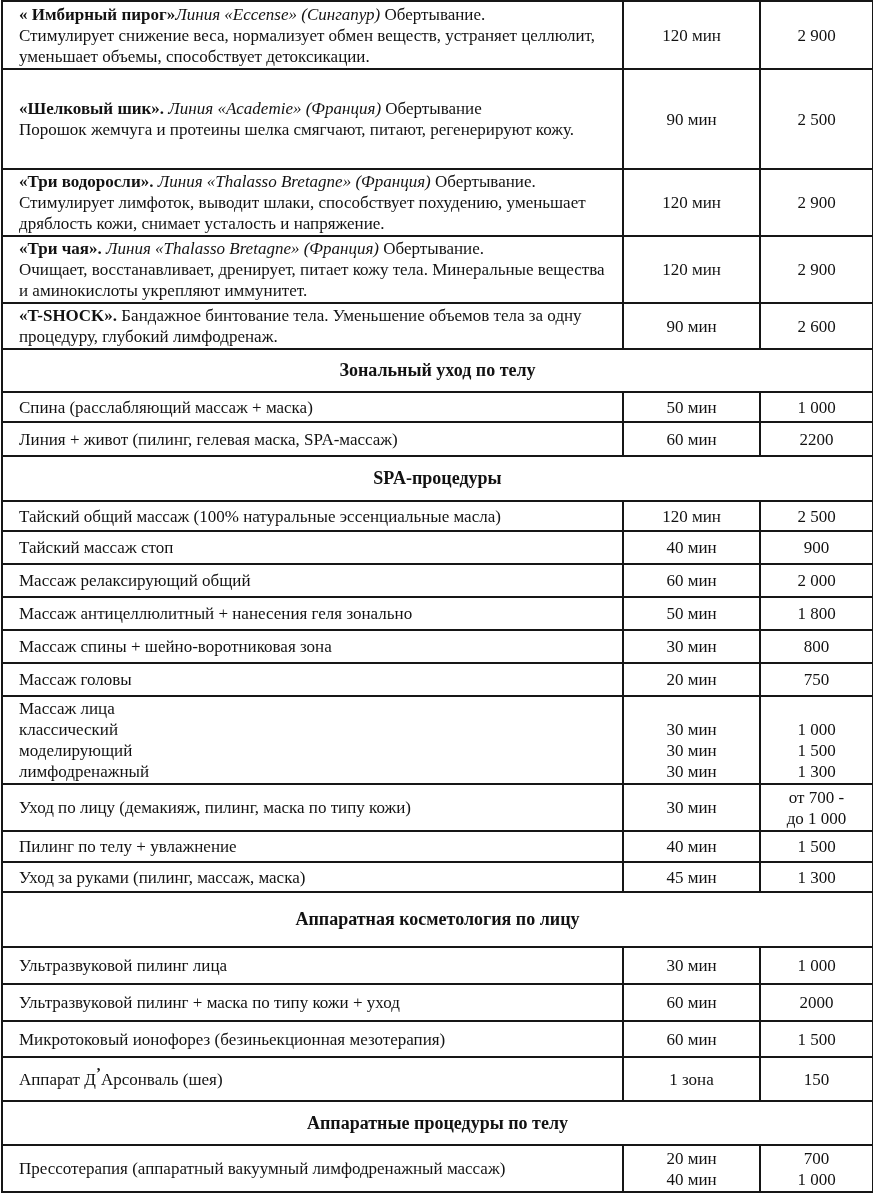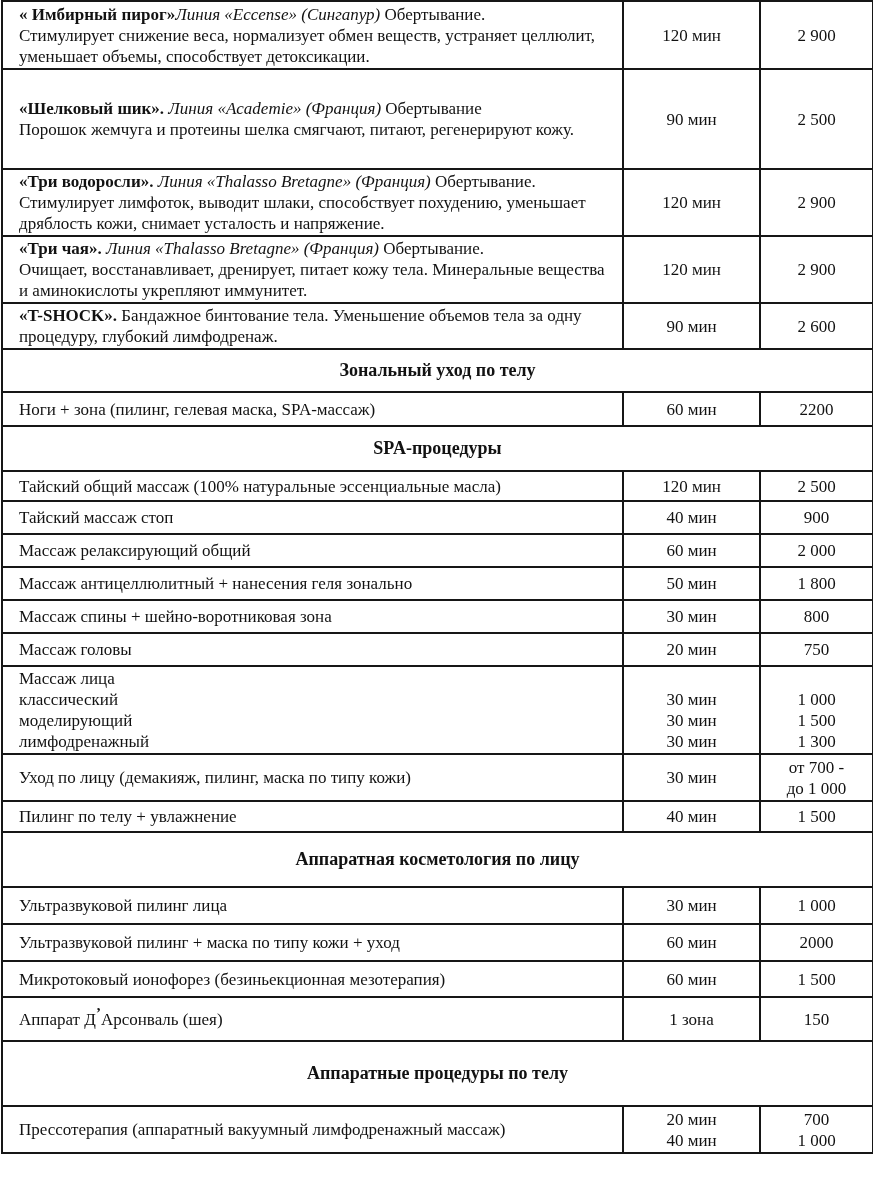--- a/index.html
+++ b/index.html
@@ -90,23 +90,34 @@
         <td class="mid">
           <div class="line">90 мин</div>
         </td>
         <td class="mid">
           <div class="line">2 600</div>
         </td>
       </tr>
       <tr style="height: 43px;">
         <td colspan="3" class="sec">Зональный уход по телу</td>
       </tr>
+      <tr style="height: 30px;">
+        <td class="name">
+          <div class="grp"><span class="r">Спина (расслабляющий массаж + маска)</span></div>
+        </td>
+        <td class="mid">
+          <div class="line">50 мин</div>
+        </td>
+        <td class="mid">
+          <div class="line">1 000</div>
+        </td>
+      </tr>
       <tr style="height: 34px;">
         <td class="name">
-          <div class="grp"><span class="r">Ноги + зона (пилинг, гелевая маска, SPA-массаж)</span></div>
+          <div class="grp"><span class="r">Линия + живот (пилинг, гелевая маска, SPA-массаж)</span></div>
         </td>
         <td class="mid">
           <div class="line">60 мин</div>
         </td>
         <td class="mid">
           <div class="line">2200</div>
         </td>
       </tr>
       <tr style="height: 45px;">
         <td colspan="3" class="sec">SPA-процедуры</td>
@@ -213,20 +224,31 @@
         <td class="name">
           <div class="grp"><span class="r">Пилинг по телу + увлажнение</span></div>
         </td>
         <td class="mid">
           <div class="line">40 мин</div>
         </td>
         <td class="mid">
           <div class="line">1 500</div>
         </td>
       </tr>
+      <tr style="height: 30px;">
+        <td class="name">
+          <div class="grp"><span class="r">Уход за руками (пилинг, массаж, маска)</span></div>
+        </td>
+        <td class="mid">
+          <div class="line">45 мин</div>
+        </td>
+        <td class="mid">
+          <div class="line">1 300</div>
+        </td>
+      </tr>
       <tr style="height: 55px;">
         <td colspan="3" class="sec">Аппаратная косметология по лицу</td>
       </tr>
       <tr style="height: 37px;">
         <td class="name">
           <div class="grp"><span class="r">Ультразвуковой пилинг лица</span></div>
         </td>
         <td class="mid">
           <div class="line">30 мин</div>
         </td>
@@ -260,21 +282,21 @@
         <td class="name">
           <div class="grp"><span class="r">Аппарат Д</span><sup>’</sup><span class="r">Арсонваль (шея)</span></div>
         </td>
         <td class="mid">
           <div class="line">1 зона</div>
         </td>
         <td class="mid">
           <div class="line">150</div>
         </td>
       </tr>
-      <tr style="height: 65px;">
+      <tr style="height: 44px;">
         <td colspan="3" class="sec">Аппаратные процедуры по телу</td>
       </tr>
       <tr style="height: 47px;">
         <td class="name">
           <div class="grp"><span class="r">Прессотерапия (аппаратный вакуумный лимфодренажный массаж)</span></div>
         </td>
         <td class="mid">
           <div class="line">20 мин</div>
           <div class="line">40 мин</div>
         </td>

